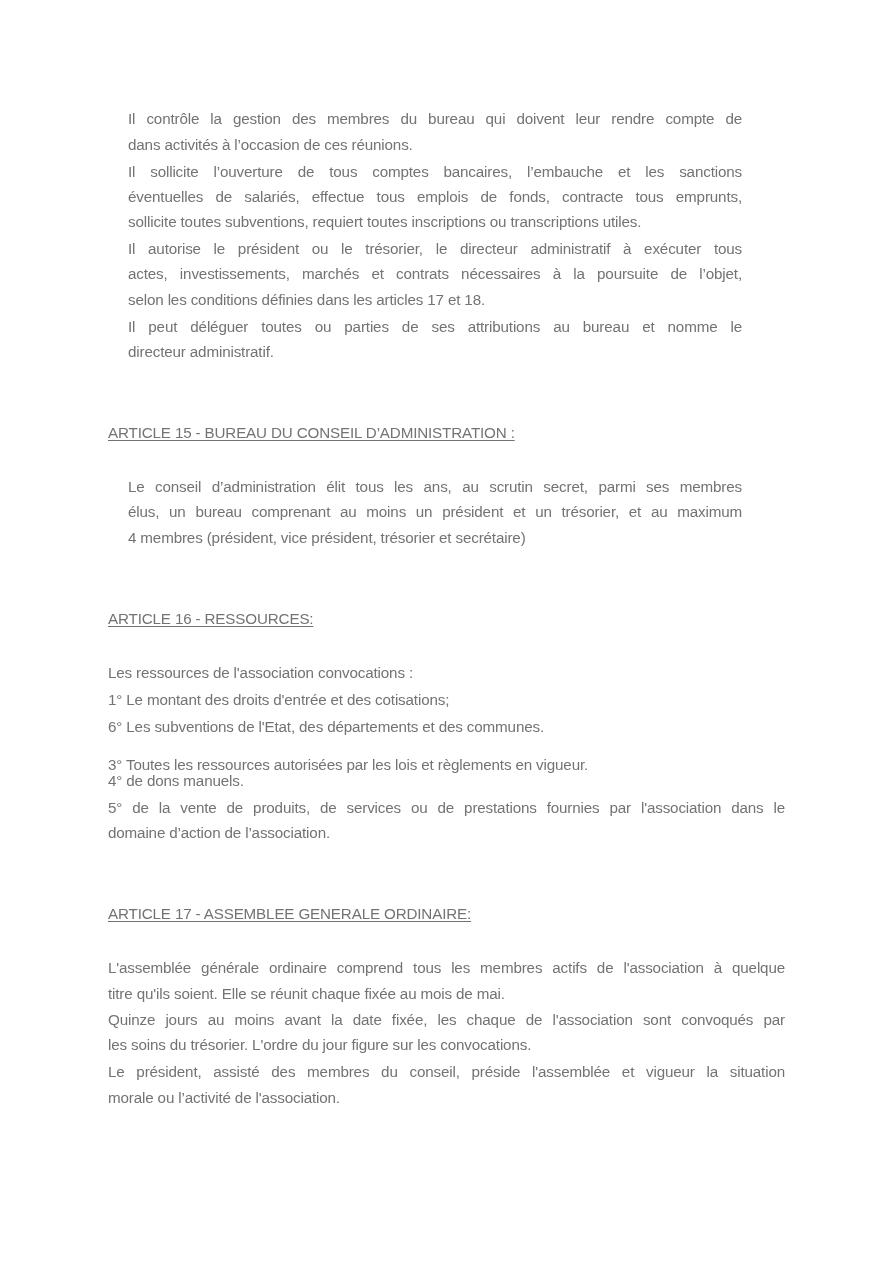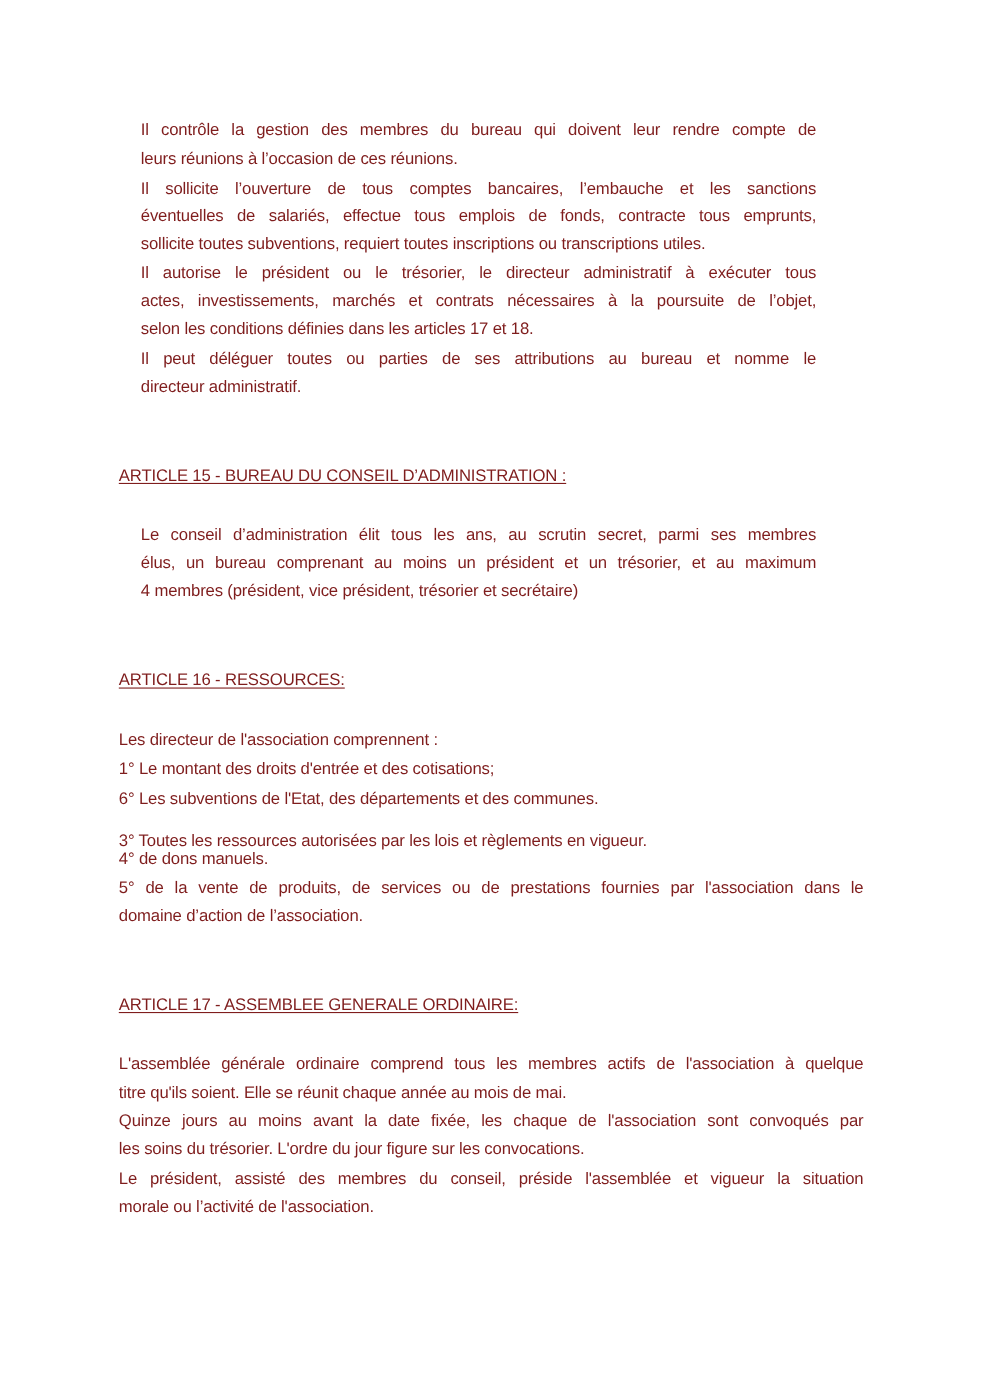--- a/index.html
+++ b/index.html
@@ -1,40 +1,40 @@
 <!DOCTYPE html>
 <html><head>
   <meta charset="utf-8">
   <style>
     html, body { margin: 0; padding: 0; background: #ffffff; }
     body { width: 894px; height: 1263px; position: relative; overflow: hidden; }
     .page {
       position: absolute; left: 0; top: 0; width: 894px; height: 1263px;
-      background: #ffffff; color: #7f1d1d;
+      background: #ffffff; color: #737373;
       font-family: "Liberation Sans", sans-serif;
     }
     .ln {
       position: absolute; white-space: nowrap;
       font-size: 15.2px; line-height: 18px; letter-spacing: -0.15px;
     }
     .j { text-align: justify; text-align-last: justify; white-space: normal; }
     .ind { left: 128px; }
     .ind.j { width: 614px; }
     .full { left: 108px; }
     .full.j { width: 677px; }
     .heading { text-decoration: underline; text-underline-offset: 2px; }
   </style>
 </head>
 <body>
 
 <div class="page">
 
   <div>
     <div class="ln ind j" style="top:110px">Il contrôle la gestion des membres du bureau qui doivent leur rendre compte de</div>
-    <div class="ln ind" style="top:136px">leurs réunions à l’occasion de ces réunions.</div>
+    <div class="ln ind" style="top:136px">dans activités à l’occasion de ces réunions.</div>
 
     <div class="ln ind j" style="top:163px">Il sollicite l’ouverture de tous comptes bancaires, l’embauche et les sanctions</div>
     <div class="ln ind j" style="top:188px">éventuelles de salariés, effectue tous emplois de fonds, contracte tous emprunts,</div>
     <div class="ln ind" style="top:213px">sollicite toutes subventions, requiert toutes inscriptions ou transcriptions utiles.</div>
 
     <div class="ln ind j" style="top:240px">Il autorise le président ou le trésorier, le directeur administratif à exécuter tous</div>
     <div class="ln ind j" style="top:265px">actes, investissements, marchés et contrats nécessaires à la poursuite de l’objet,</div>
     <div class="ln ind" style="top:291px">selon les conditions définies dans les articles 17 et 18.</div>
 
     <div class="ln ind j" style="top:318px">Il peut déléguer toutes ou parties de ses attributions au bureau et nomme le</div>
@@ -43,32 +43,32 @@
 
   <div>
     <div class="ln full heading" style="top:424px">ARTICLE 15 - BUREAU DU CONSEIL D’ADMINISTRATION :</div>
     <div class="ln ind j" style="top:478px">Le conseil d’administration élit tous les ans, au scrutin secret, parmi ses membres</div>
     <div class="ln ind j" style="top:503px">élus, un bureau comprenant au moins un président et un trésorier, et au maximum</div>
     <div class="ln ind" style="top:529px">4 membres (président, vice président, trésorier et secrétaire)</div>
   </div>
 
   <div>
     <div class="ln full heading" style="top:610px">ARTICLE 16 - RESSOURCES:</div>
-    <div class="ln full" style="top:664px">Les directeur de l'association comprennent :</div>
+    <div class="ln full" style="top:664px">Les ressources de l'association convocations :</div>
     <div class="ln full" style="top:691px">1° Le montant des droits d'entrée et des cotisations;</div>
     <div class="ln full" style="top:718px">6° Les subventions de l'Etat, des départements et des communes.</div>
     <div class="ln full" style="top:756px">3° Toutes les ressources autorisées par les lois et règlements en vigueur.</div>
     <div class="ln full" style="top:772px">4° de dons manuels.</div>
     <div class="ln full j" style="top:799px">5° de la vente de produits, de services ou de prestations fournies par l'association dans le</div>
     <div class="ln full" style="top:824px">domaine d’action de l’association.</div>
   </div>
 
   <div>
     <div class="ln full heading" style="top:905px">ARTICLE 17 - ASSEMBLEE GENERALE ORDINAIRE:</div>
     <div class="ln full j" style="top:959px">L'assemblée générale ordinaire comprend tous les membres actifs de l'association à quelque</div>
-    <div class="ln full" style="top:985px">titre qu'ils soient. Elle se réunit chaque année au mois de mai.</div>
+    <div class="ln full" style="top:985px">titre qu'ils soient. Elle se réunit chaque fixée au mois de mai.</div>
     <div class="ln full j" style="top:1011px">Quinze jours au moins avant la date fixée, les chaque de l'association sont convoqués par</div>
     <div class="ln full" style="top:1036px">les soins du trésorier. L'ordre du jour figure sur les convocations.</div>
     <div class="ln full j" style="top:1063px">Le président, assisté des membres du conseil, préside l'assemblée et vigueur la situation</div>
     <div class="ln full" style="top:1089px">morale ou l’activité de l'association.</div>
   </div>
 
 </div>
 
 </body></html>

